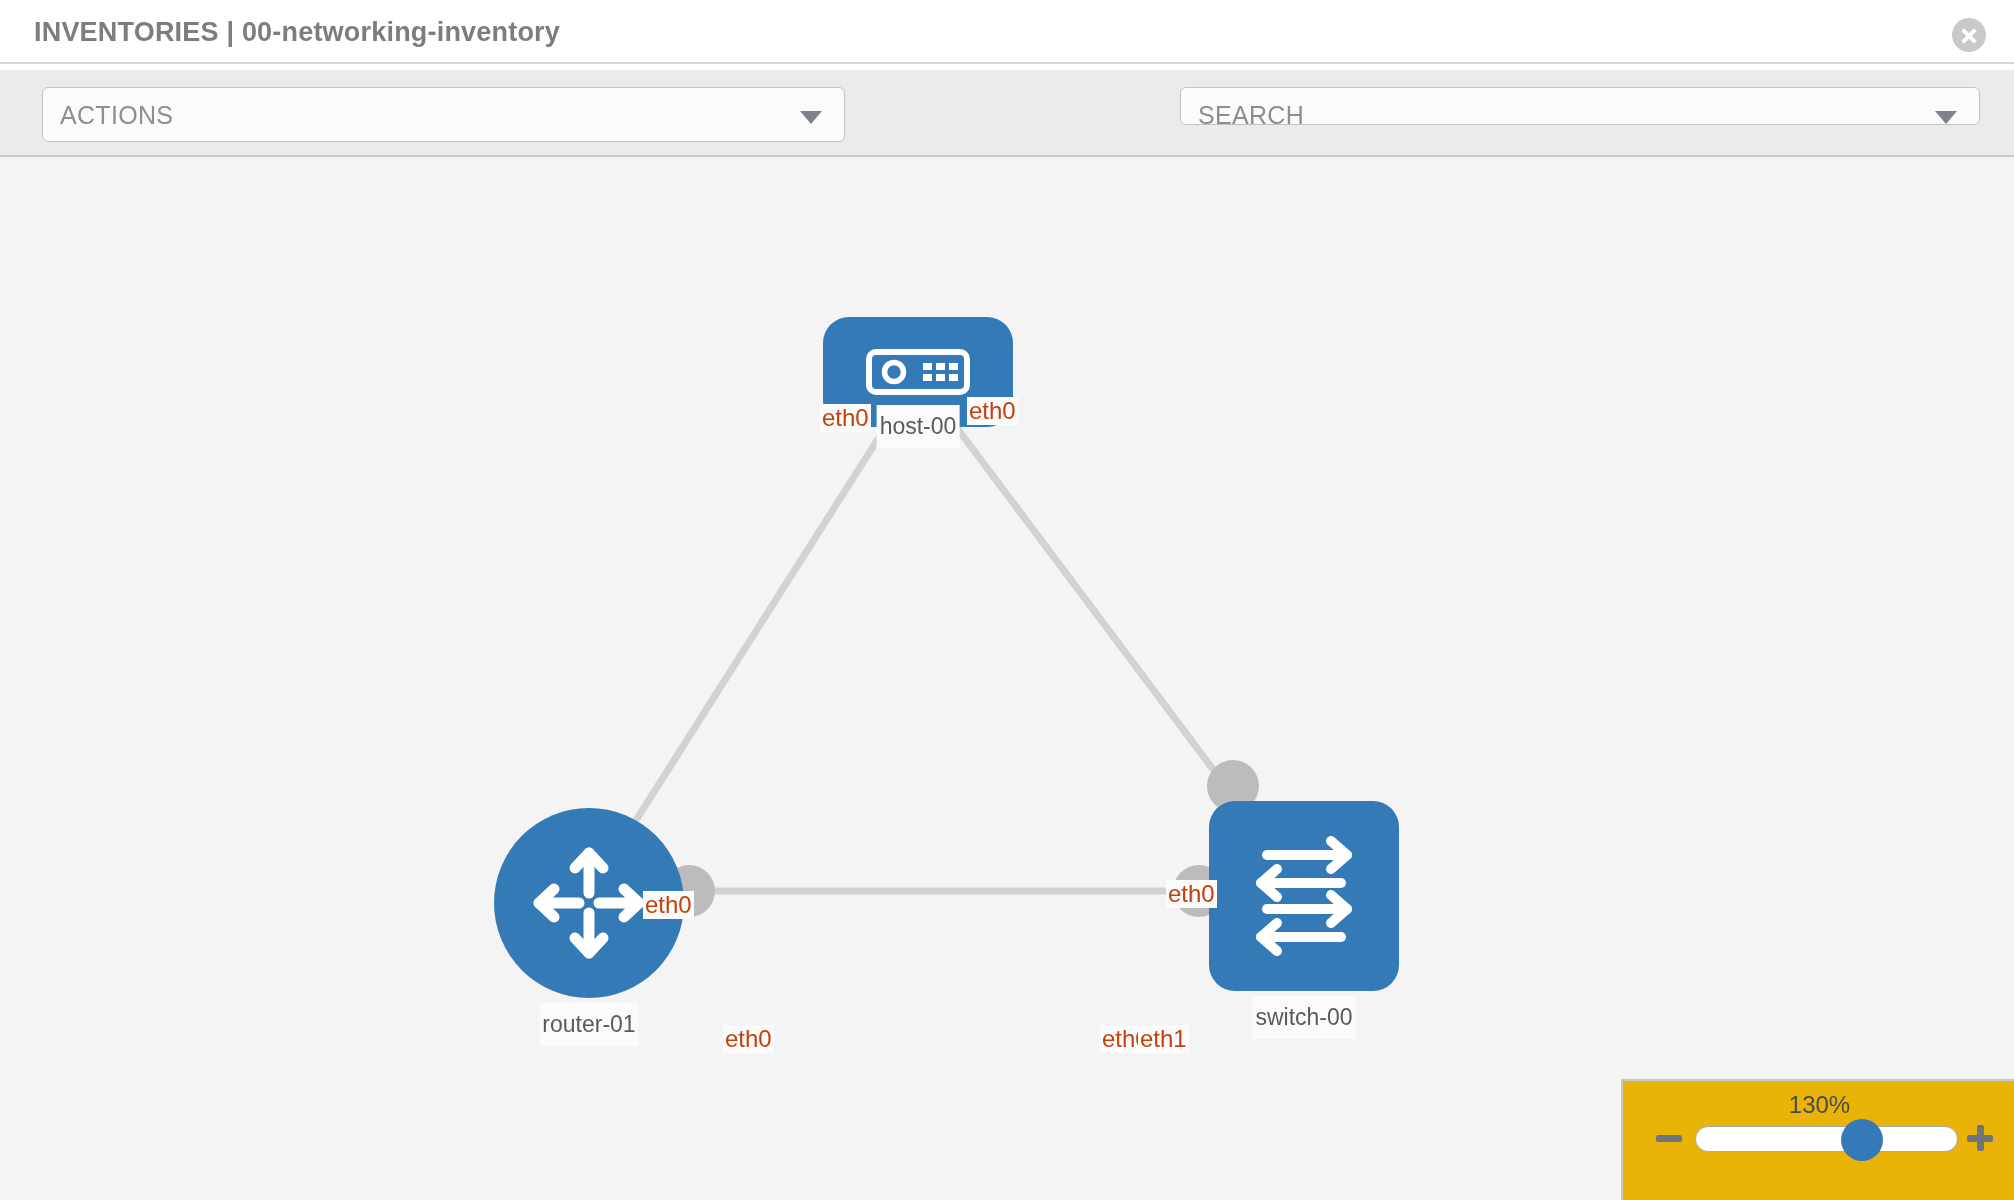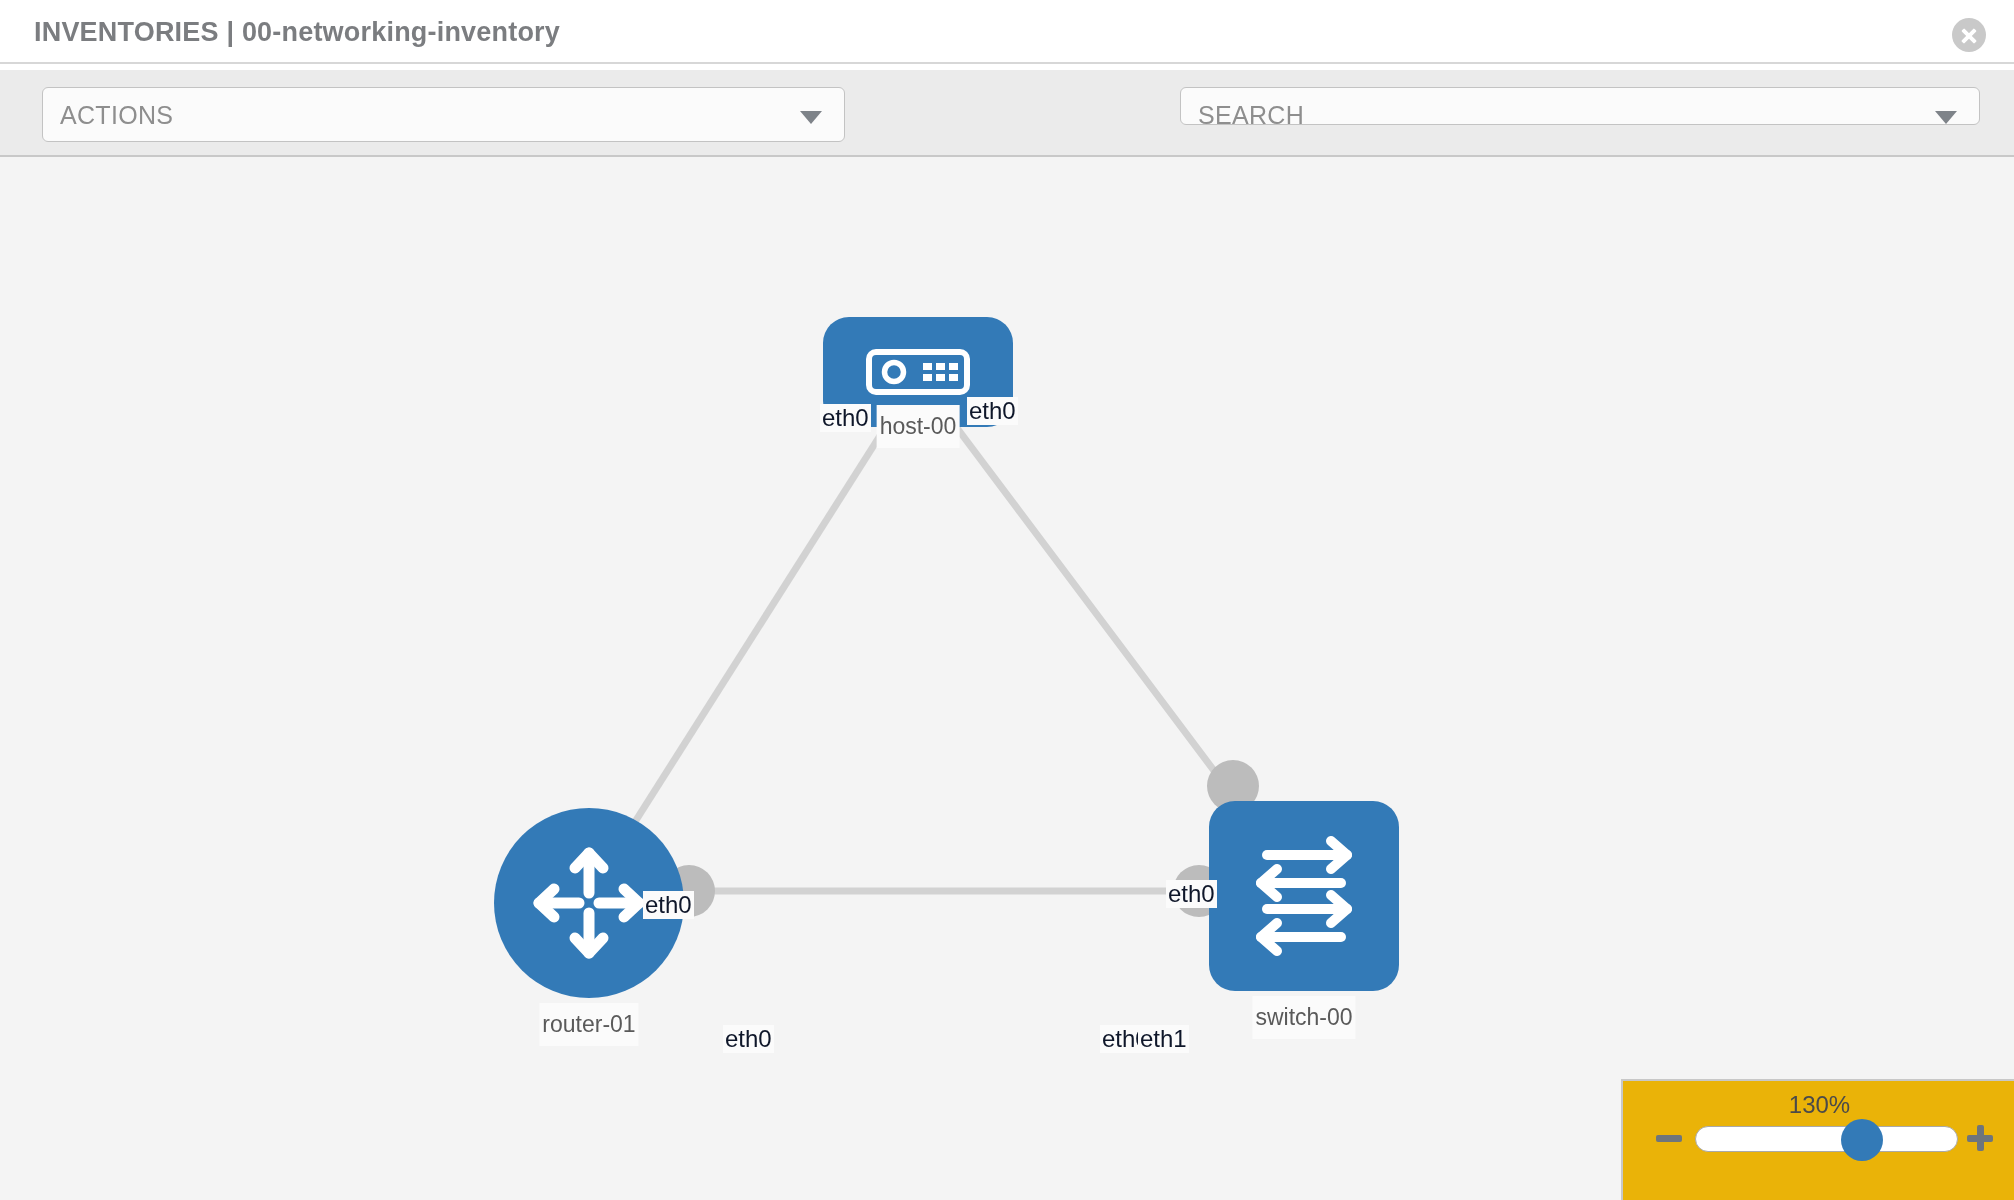--- a/index.html
+++ b/index.html
@@ -121,21 +121,21 @@
   #node-router .node-label { top: 195px; }
 
   
   #node-switch { left: 1209px; top: 644px; width: 190px; height: 162px; }
   #node-switch .node-shape { width: 190px; height: 190px; border-radius: 26px; }
   #node-switch .node-label { top: 195px; }
 
   
   .iface-label {
     position: absolute;
-    font-size: 24px; color: #0f172a;
+    font-size: 24px; color: #c2410c;
     background: #fbfbfb; padding: 0 2px;
     white-space: nowrap;
   }
 
   
   .zoom-panel {
     position: absolute; left: 1621px; top: 1079px;
     width: 393px; height: 121px;
     background: #eab308;
     border-left: 2px solid #c8c8c8;

